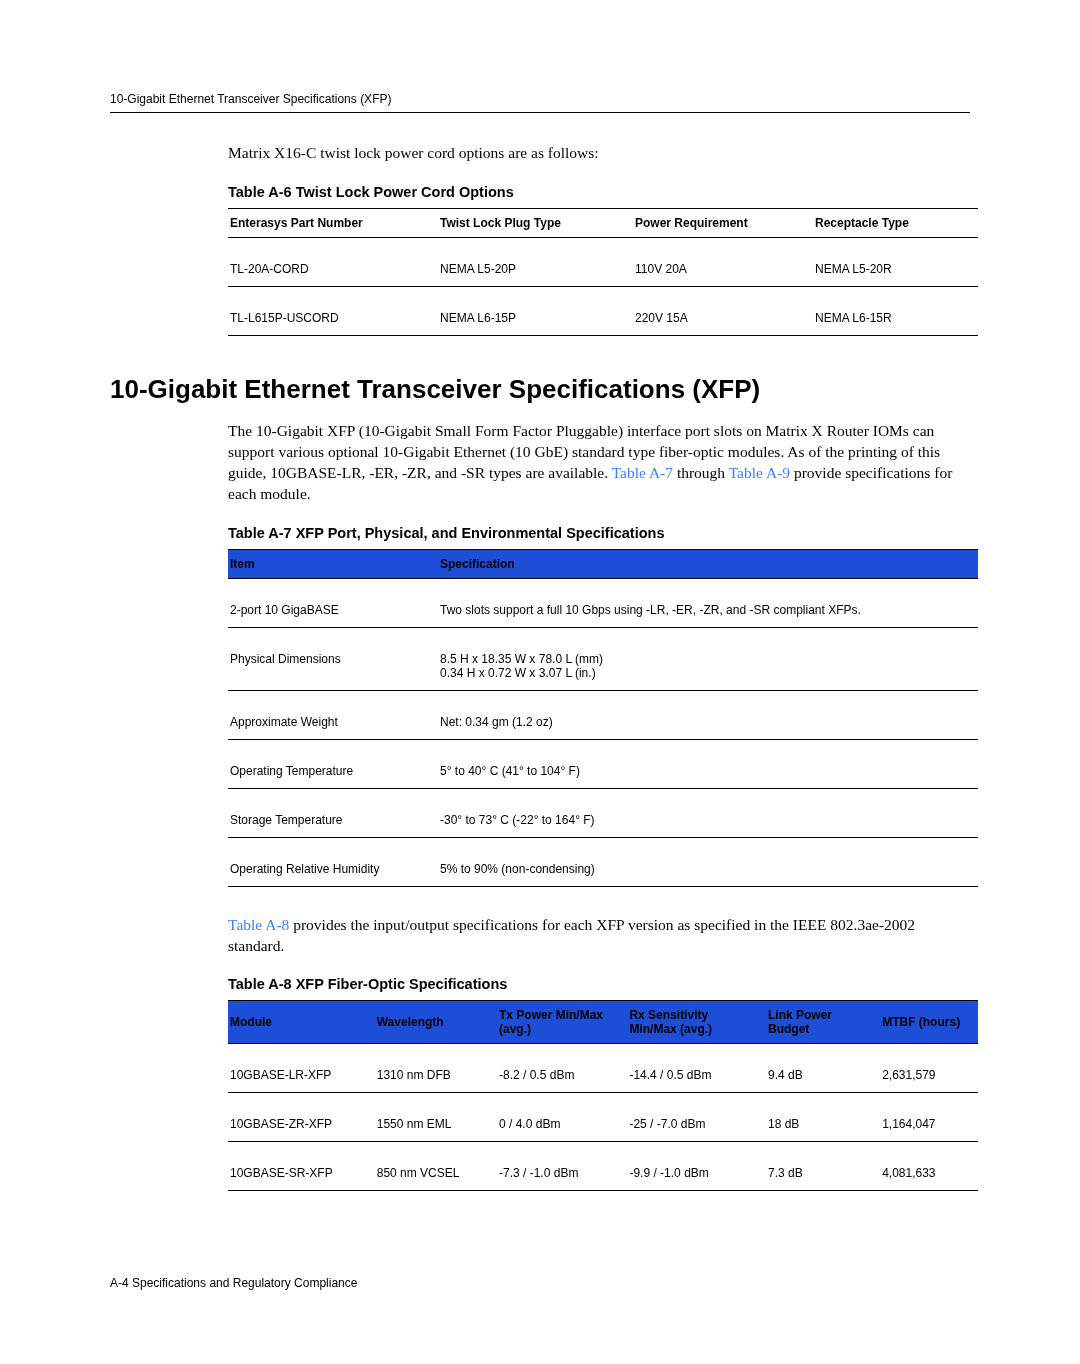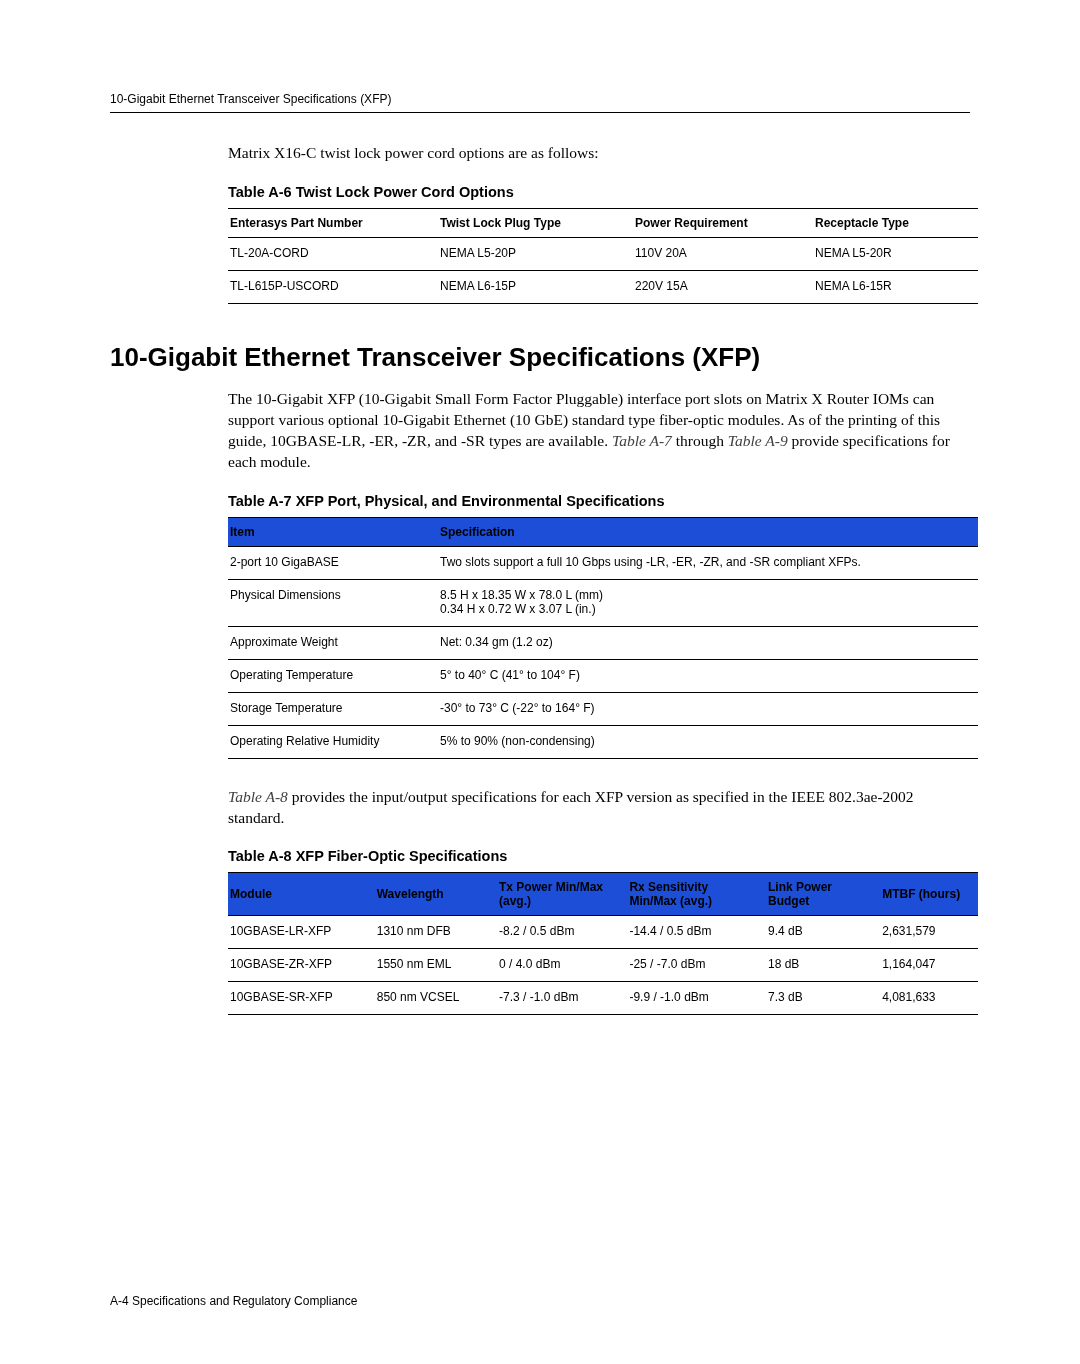--- a/index.html
+++ b/index.html
@@ -47,37 +47,36 @@
     text-align: left;
     font-weight: bold;
     padding: 7px 8px 7px 2px;
     border-top: 1px solid #000;
     border-bottom: 1px solid #000;
   }
   th.gray, tr.gray td, td.gray {
     background: #1d4ed8;
   }
   td {
-    padding: 8px 8px 10px 2px;
+    padding: 24px 8px 10px 2px;
     border-bottom: 1px solid #000;
     vertical-align: top;
   }
   h1 {
     font-family: Arial, Helvetica, sans-serif;
     font-weight: bold;
     font-size: 26px;
     margin: 38px 0 16px 0;
   }
   .link {
-    color: #404040;
-    font-style: italic;
+    color: #3b82f6;
   }
   .footer {
     position: absolute;
-    bottom: 56px;
+    bottom: 74px;
     left: 110px;
     font-size: 12px;
   }
   
   .w-part { width: 28%; }
   .w-plug { width: 26%; }
   .w-pwr  { width: 24%; }
   .w-rcpt { width: 22%; text-align: left; }
   .w-item { width: 28%; }
   .w-spec { width: 72%; }

